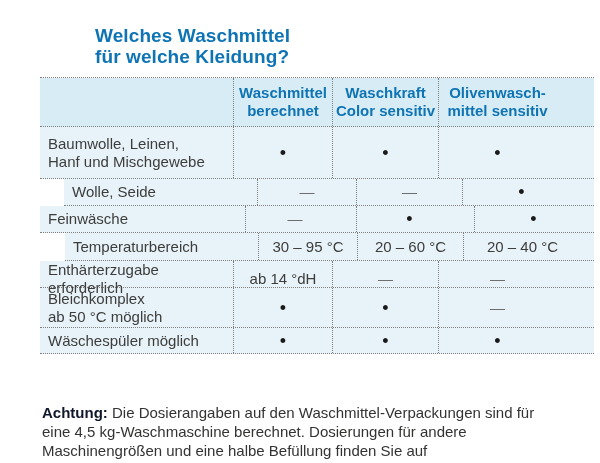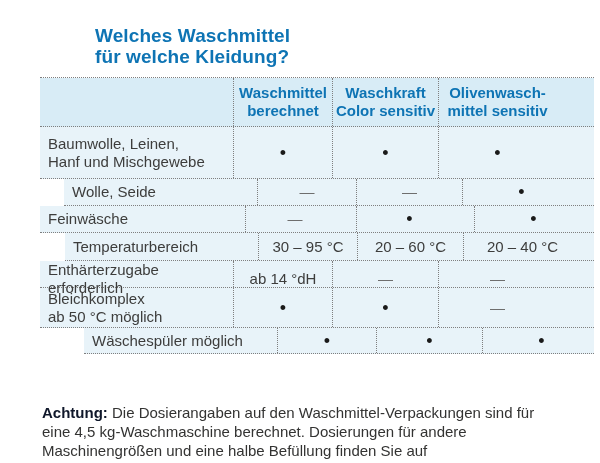--- a/index.html
+++ b/index.html
@@ -30,21 +30,21 @@
   }
   .row.header{background:#d8ecf6;}
   .r0{height:48px;}
   .r1{height:51px;}
   .r2{height:26px;margin-left:24px;}
   .r3{height:26px;gap:12px;}
   .r4{height:27px;margin-left:25px;}
   .r5{height:27px;}
   .r6{height:26px;}
   .r7{height:39px;}
-  .r8{height:25px;margin-left:44px;}
+  .r8{height:25px;}
   .lcell{
     display:flex;align-items:center;
     padding-left:8px;
   }
   .lline{display:block;line-height:18px;}
   .cell{
     display:flex;align-items:center;justify-content:center;
     text-align:center;
     border-left:1px dotted #7f7f7f;
     line-height:18px;

